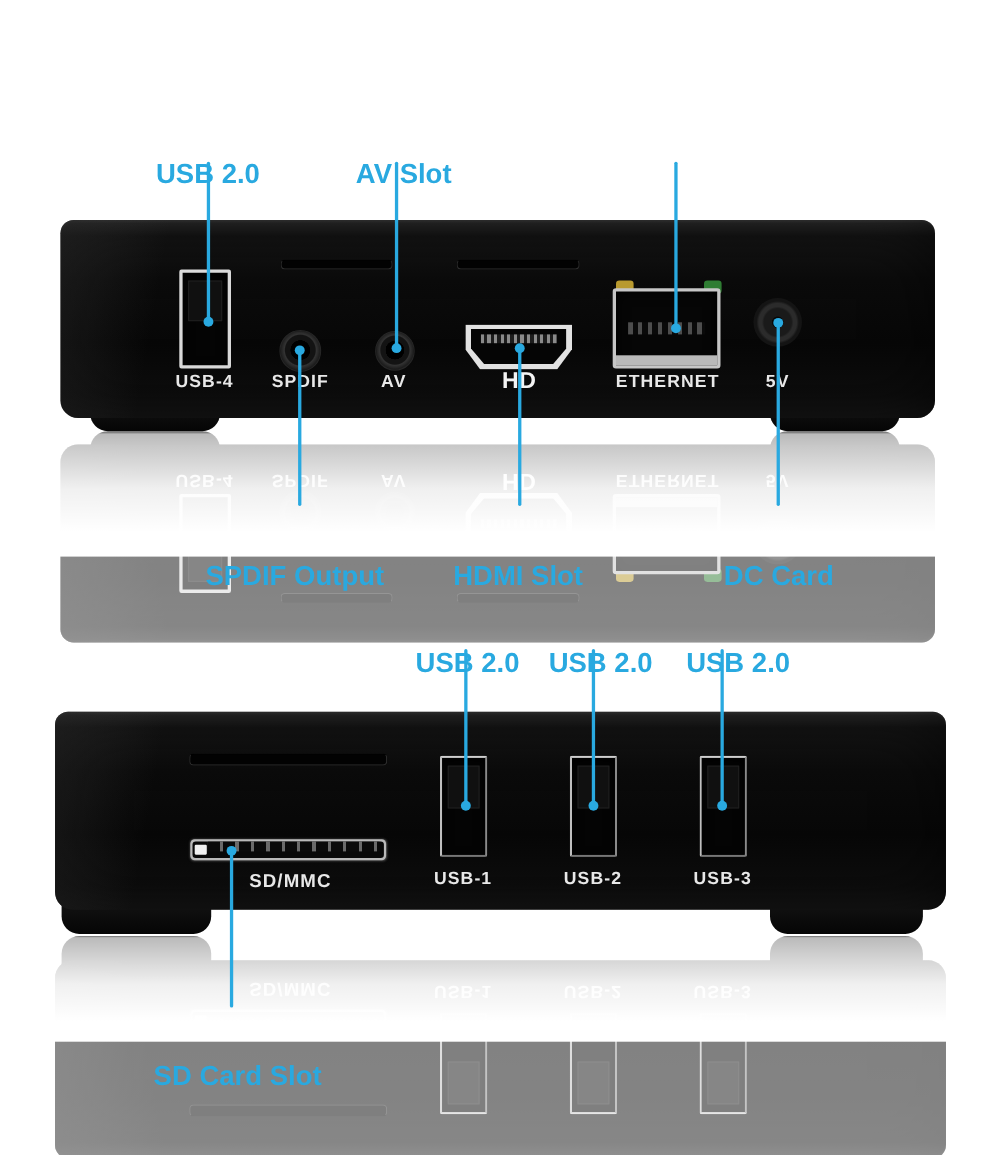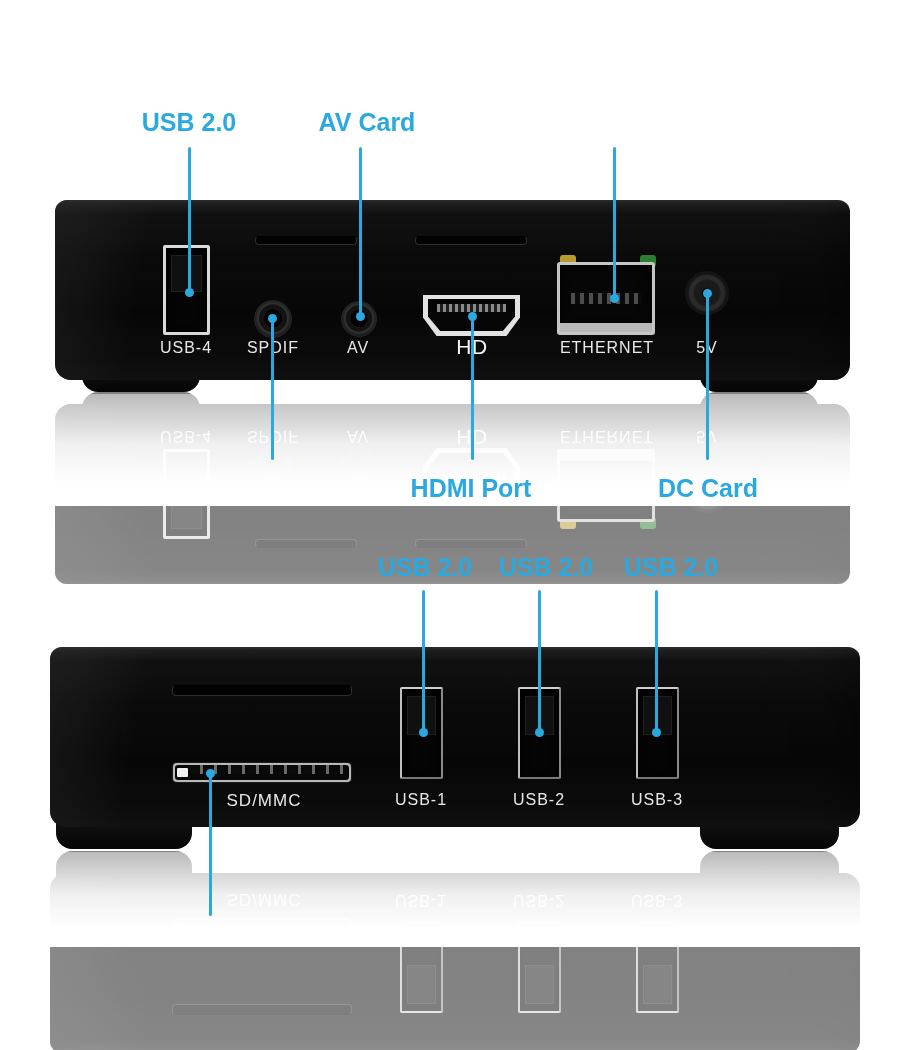--- a/index.html
+++ b/index.html
@@ -1,41 +1,41 @@
 <!DOCTYPE html>
 <html><head>
 <meta charset="utf-8">
 <style>
   html,body{margin:0;padding:0;background:#fff;}
   .stage{position:relative;width:900px;height:1050px;background:#ffffff;overflow:hidden;
          font-family:"Liberation Sans",sans-serif;}
 
   
   .callout{position:absolute;transform:translateX(-50%);color:#29a9e0;
-           font-weight:bold;font-size:25px;white-space:nowrap;z-index:6;letter-spacing:0px;}
+           font-weight:bold;font-size:25px;white-space:nowrap;z-index:6;letter-spacing:0px;margin-top:36px;}
   
   .cline{position:absolute;width:3px;background:#29a9e0;z-index:5;border-radius:2px;}
   .cdot{position:absolute;width:9px;height:9px;border-radius:50%;background:#29a9e0;z-index:5;}
 
   
   .device-wrap{position:absolute;z-index:3;}
   .device-body{position:absolute;left:0;top:0;z-index:2;border-radius:12px 12px 16px 16px;
     background:linear-gradient(180deg,#2f2f2f 0%,#141414 8%,#0b0b0b 30%,#070707 62%,#0d0d0d 88%,#161616 100%);
     box-shadow:inset 0 0 60px rgba(0,0,0,.55), inset 0 2px 2px rgba(255,255,255,.06);}
   .device-body::before{content:"";position:absolute;left:0;top:0;bottom:0;width:14%;
     background:linear-gradient(100deg,rgba(60,60,60,.35) 0%,rgba(0,0,0,0) 70%);
     border-radius:12px 0 0 16px;pointer-events:none;}
   .foot{position:absolute;background:linear-gradient(180deg,#151515,#050505);
         border-radius:8px 8px 16px 16px;z-index:1;}
 
   .vent{position:absolute;height:7px;border-radius:4px;background:#020202;
         border:1px solid #2e2e2e;border-top-color:#000;}
 
   
-  .plabel{position:absolute;transform:translateX(-50%);color:#e8e8e8;font-weight:normal;
+  .plabel{position:absolute;transform:translateX(-50%);color:#e8e8e8;font-weight:bold;
           font-size:16px;letter-spacing:1px;white-space:nowrap;}
   .hdlabel{font-size:21px;letter-spacing:0.5px;color:#f4f4f4;}
 
   
   .usbp{position:absolute;background:#040404;border:3px solid #d9d9d9;border-radius:2px;
         box-shadow:inset 0 4px 10px rgba(0,0,0,.9);}
   .usbp::after{content:"";position:absolute;left:12%;right:12%;top:8%;height:42%;
         background:#101010;border:1px solid #1f1f1f;}
   .usbp.thin{border-width:2px;border-color:#cfcfcf #8a8a8a #777 #bfbfbf;}
 
@@ -76,21 +76,21 @@
   .reflection{transform:scaleY(-1);opacity:.5;z-index:1;pointer-events:none;}
   .refl-fade{position:absolute;z-index:2;pointer-events:none;
     background:linear-gradient(to bottom,rgba(255,255,255,.45) 0%,rgba(255,255,255,.88) 45%,#ffffff 80%);}
 </style>
 </head>
 <body>
 
 <div class="stage">
 
   <div class="callout" style="left:189px;top:108px;">USB 2.0</div>
-  <div class="callout" style="left:367px;top:108px;">AV Card</div>
+  <div class="callout" style="left:367px;top:108px;">AV Slot</div>
 
   <div class="cline" style="left:187.5px;top:147px;height:145px;"></div>
   <div class="cdot" style="left:184.5px;top:288px;"></div>
   <div class="cline" style="left:358.5px;top:147px;height:168px;"></div>
   <div class="cdot" style="left:355.5px;top:312px;"></div>
   <div class="cline" style="left:612.5px;top:147px;height:150px;"></div>
   <div class="cdot" style="left:609.5px;top:294px;"></div>
 
   <div class="device-wrap" style="left:55px;top:200px;width:795px;height:194px;">
     <div class="foot" style="left:27px;top:162px;width:118px;height:30px;"></div>
@@ -128,21 +128,22 @@
 
   <div class="refl-fade" style="left:30px;top:394px;width:840px;height:112px;"></div>
 
   <div class="cdot" style="left:267.5px;top:313.5px;"></div>
   <div class="cline" style="left:270.5px;top:318px;height:142px;"></div>
   <div class="cdot" style="left:467.5px;top:311.5px;"></div>
   <div class="cline" style="left:470.5px;top:316px;height:144px;"></div>
   <div class="cdot" style="left:702.5px;top:288.5px;"></div>
   <div class="cline" style="left:705.5px;top:293px;height:167px;"></div>
 
-  <div class="callout" style="left:471px;top:474px;">HDMI Port</div>
+  <div class="callout" style="left:268px;top:474px;">SPDIF Output</div>
+  <div class="callout" style="left:471px;top:474px;">HDMI Slot</div>
   <div class="callout" style="left:708px;top:474px;">DC Card</div>
 
   <div class="callout" style="left:425px;top:553px;">USB 2.0</div>
   <div class="callout" style="left:546px;top:553px;">USB 2.0</div>
   <div class="callout" style="left:671px;top:553px;">USB 2.0</div>
 
   <div class="cline" style="left:421.5px;top:590px;height:140px;"></div>
   <div class="cdot" style="left:418.5px;top:728px;"></div>
   <div class="cline" style="left:537.5px;top:590px;height:140px;"></div>
   <div class="cdot" style="left:534.5px;top:728px;"></div>
@@ -171,20 +172,21 @@
 
       <div class="usbp thin" style="left:586px;top:40px;width:39px;height:88px;"></div>
       <div class="plabel" style="left:607px;top:144px;">USB-3</div>
     </div>
   </div>
 
   <div class="refl-fade" style="left:30px;top:852px;width:840px;height:95px;"></div>
 
   <div class="cdot" style="left:205.5px;top:768.5px;"></div>
   <div class="cline" style="left:208.5px;top:773px;height:143px;"></div>
+  <div class="callout" style="left:216px;top:928px;">SD Card Slot</div>
 
 <div class="device-wrap reflection" style="left: 55px; top: 390px; width: 795px; height: 194px;">
     <div class="foot" style="left:27px;top:162px;width:118px;height:30px;"></div>
     <div class="foot" style="left:645px;top:162px;width:118px;height:30px;"></div>
     <div class="device-body" style="width:795px;height:180px;">
       <div class="vent" style="left:200px;top:36px;width:100px;"></div>
       <div class="vent" style="left:360px;top:36px;width:110px;"></div>
 
       <div class="usbp" style="left:108px;top:45px;width:41px;height:84px;"></div>
       <div class="plabel" style="left:131px;top:139px;">USB-4</div>

